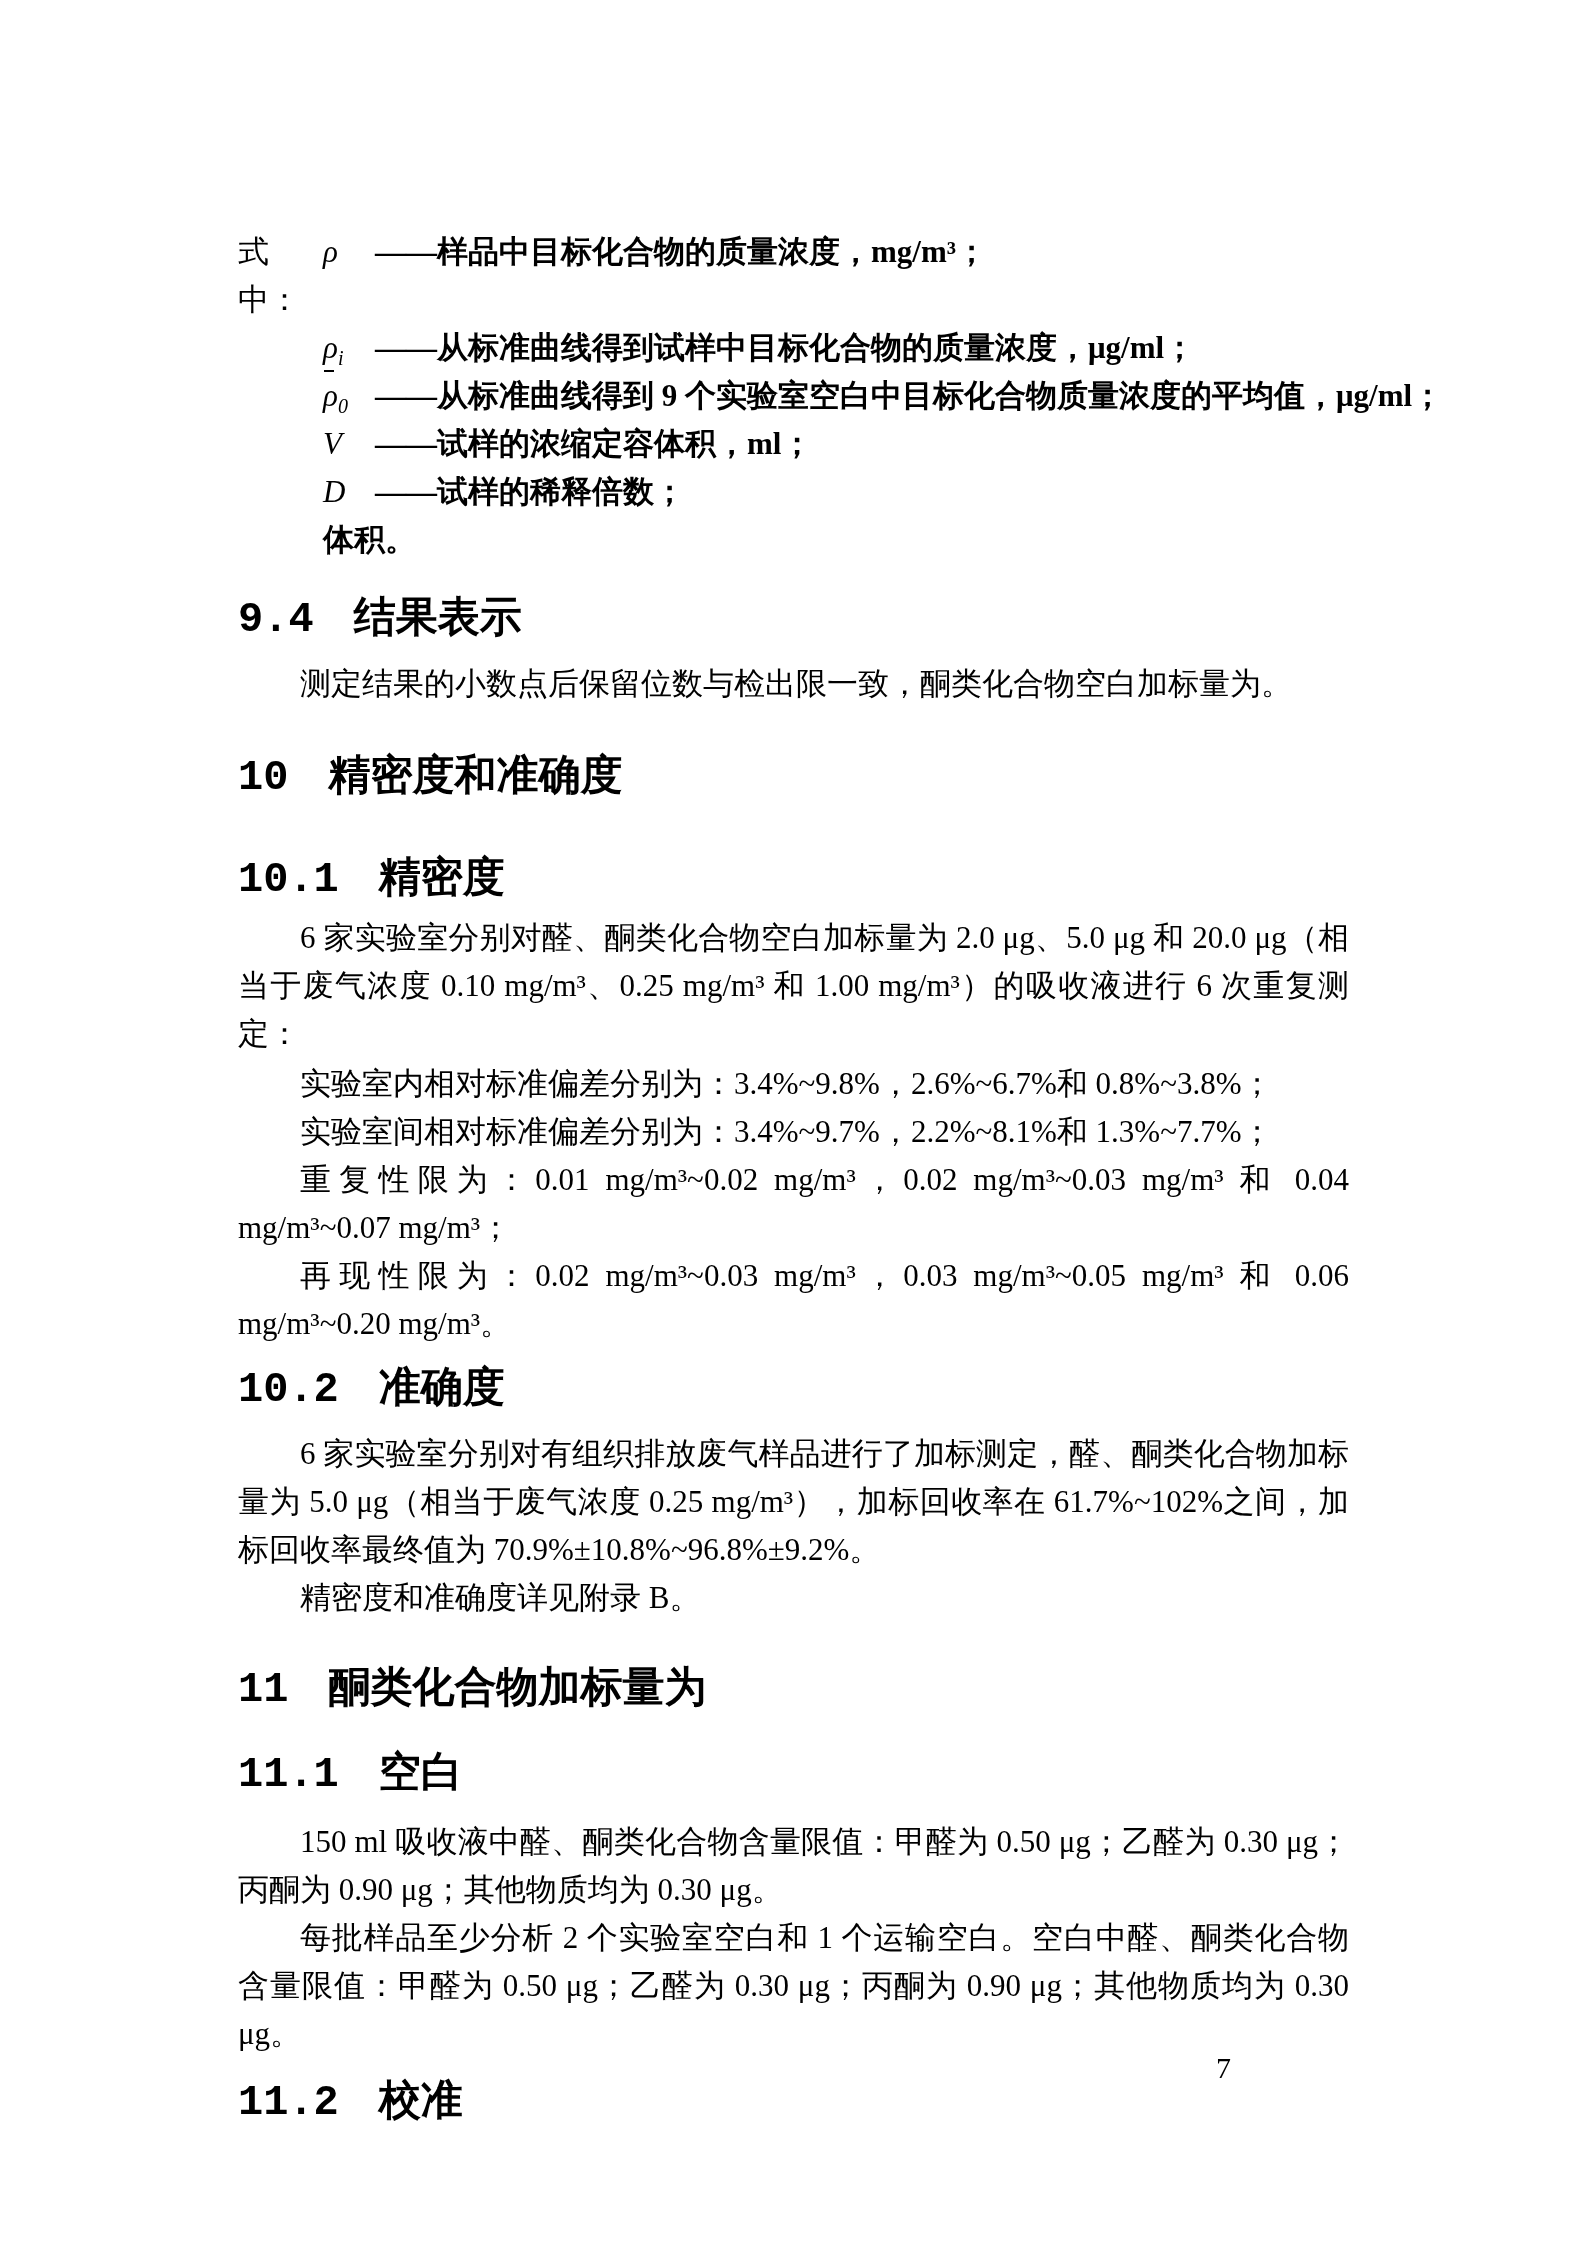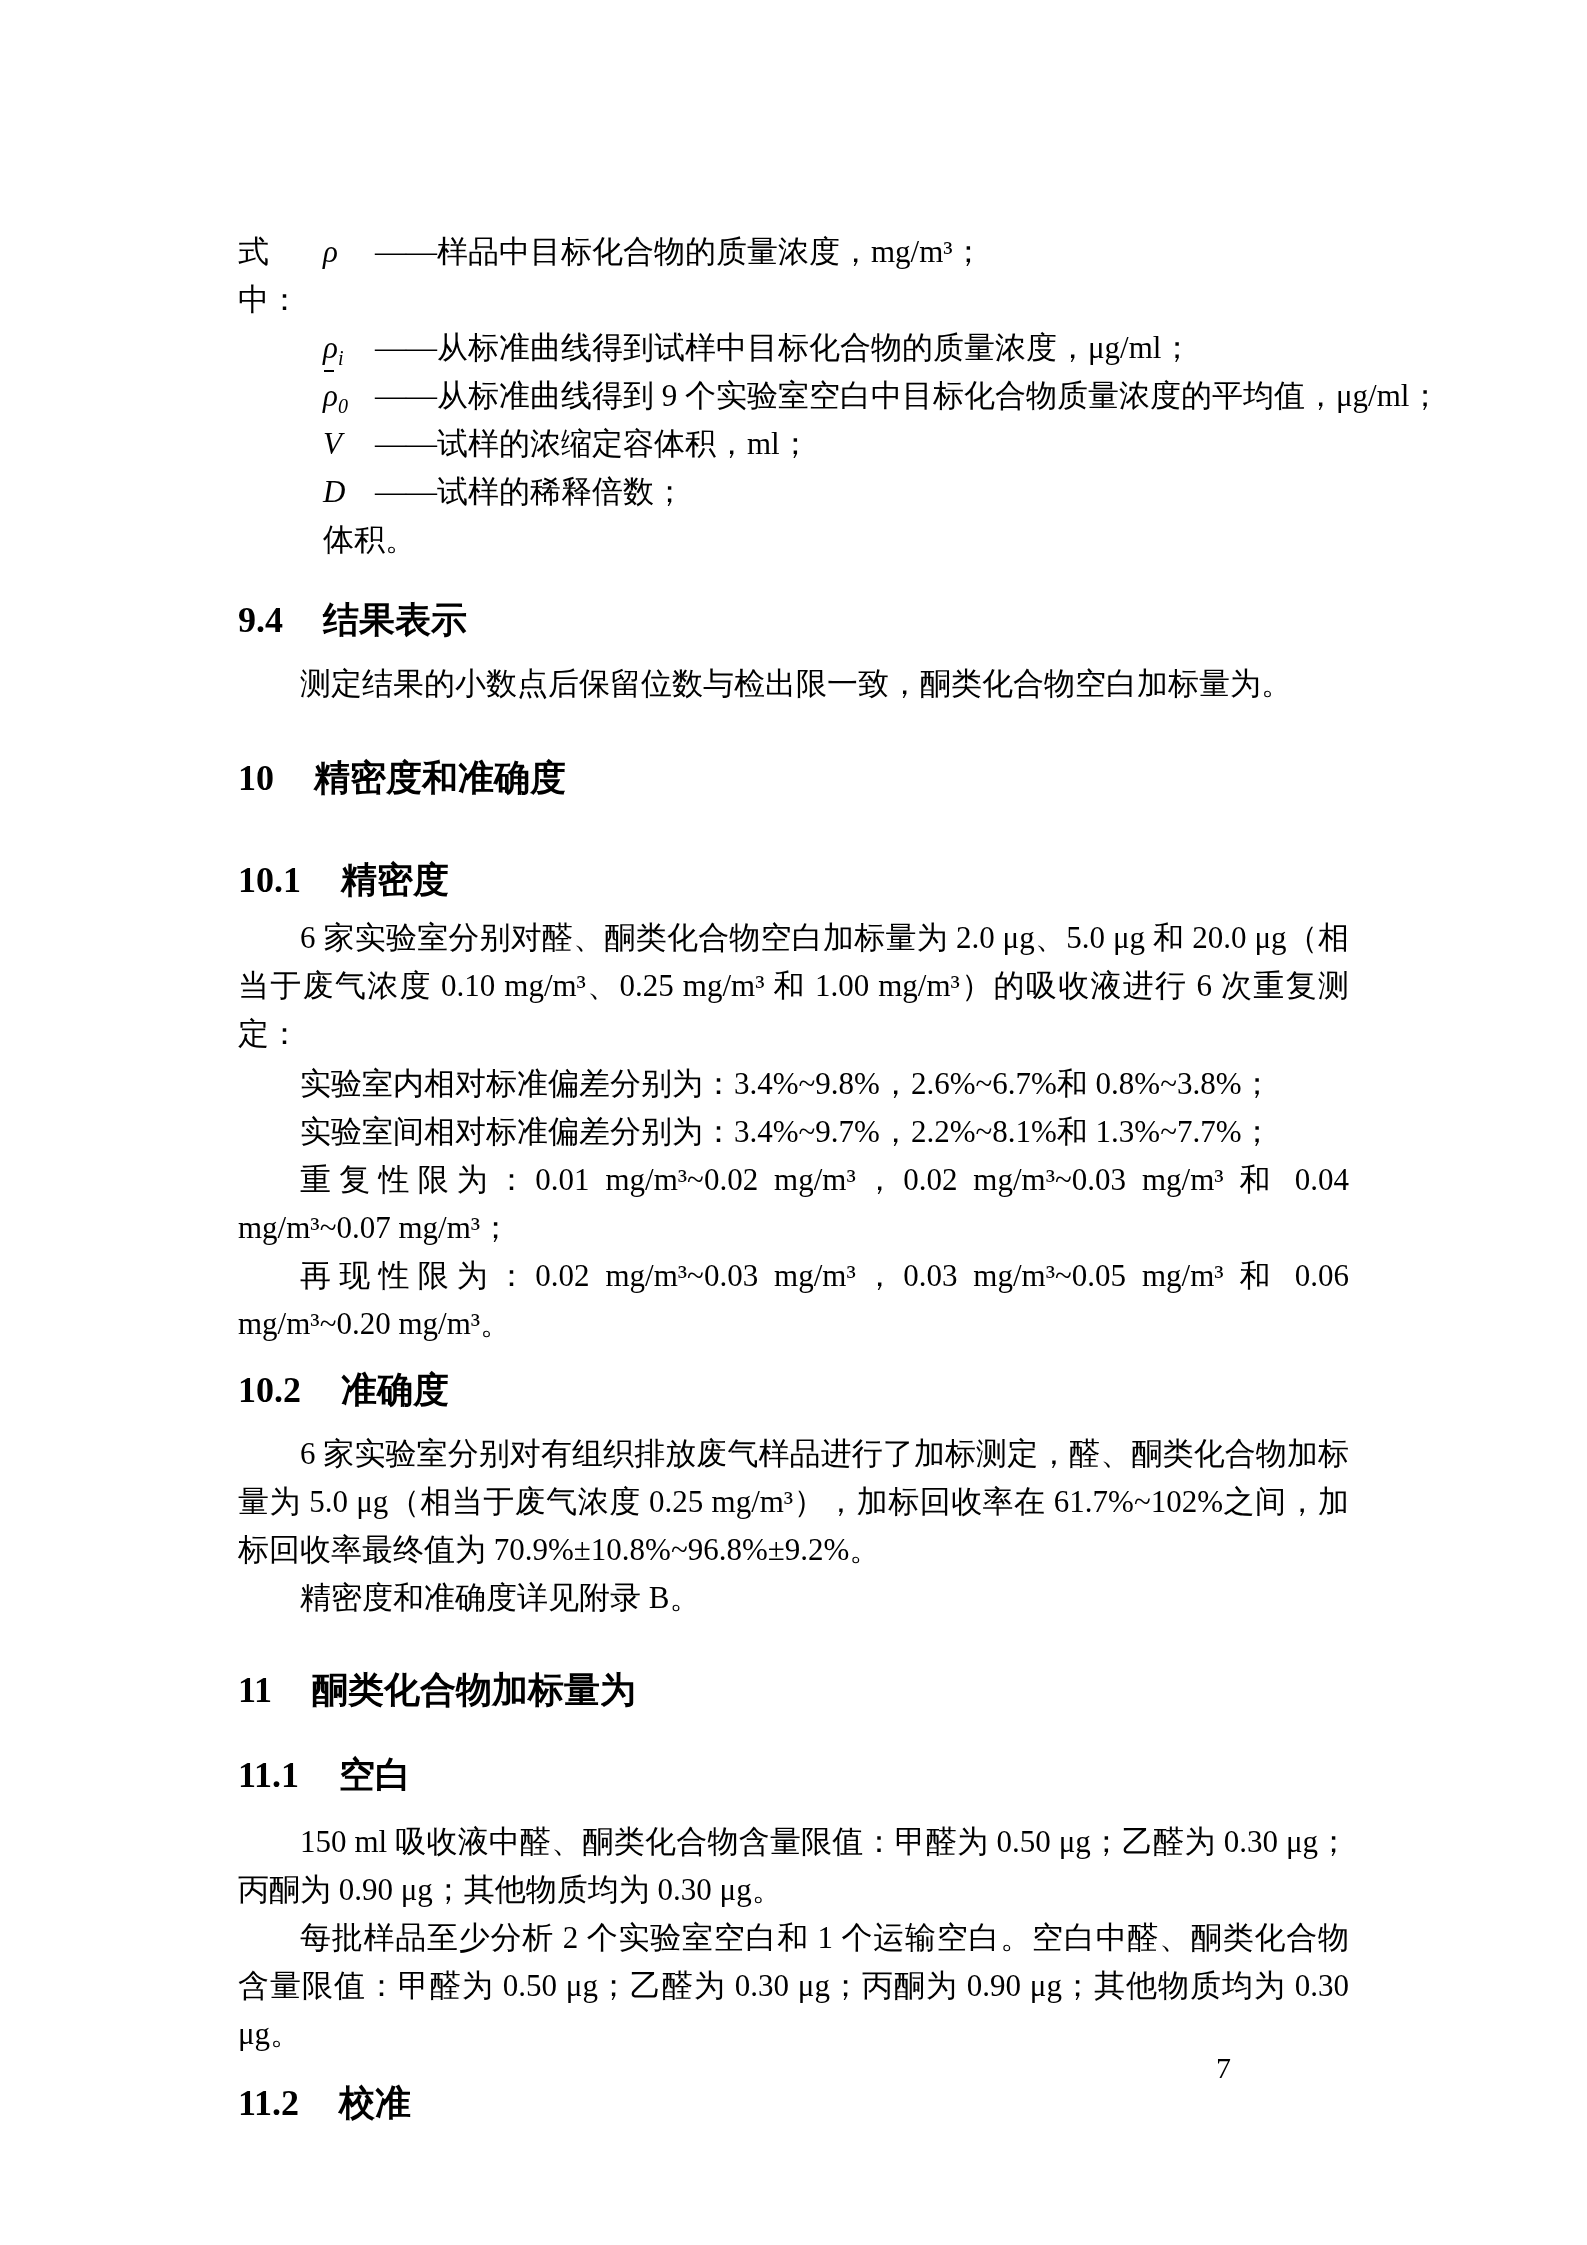--- a/index.html
+++ b/index.html
@@ -33,28 +33,28 @@
   .sym { font-style: italic; font-family: "Liberation Serif", "DejaVu Serif", serif; }
   .sym sub { font-size: 20px; line-height: 0; }
   .bar { position: relative; display: inline-block; }
   .bar::after {
     content: "";
     position: absolute;
     left: 1px; right: 4px; top: -2px;
     height: 2px;
     background: #000;
   }
-  .def-desc { white-space: nowrap; }
+  .def-desc { white-space: nowrap; font-weight: bold; }
 
   
   .hd {
     margin: 0;
-    font-family: Liberation Serif, serif;
+    font-family: Liberation Mono, monospace;
     font-weight: 600;
-    font-size: 36px;
+    font-size: 42px;
     line-height: 48px;
   }
   .hd-num { margin-right: 40px; }
 
   .page-num {
     position: absolute;
     top: 2048px;
     right: 228px;
     font-size: 30px;
     line-height: 40px;

